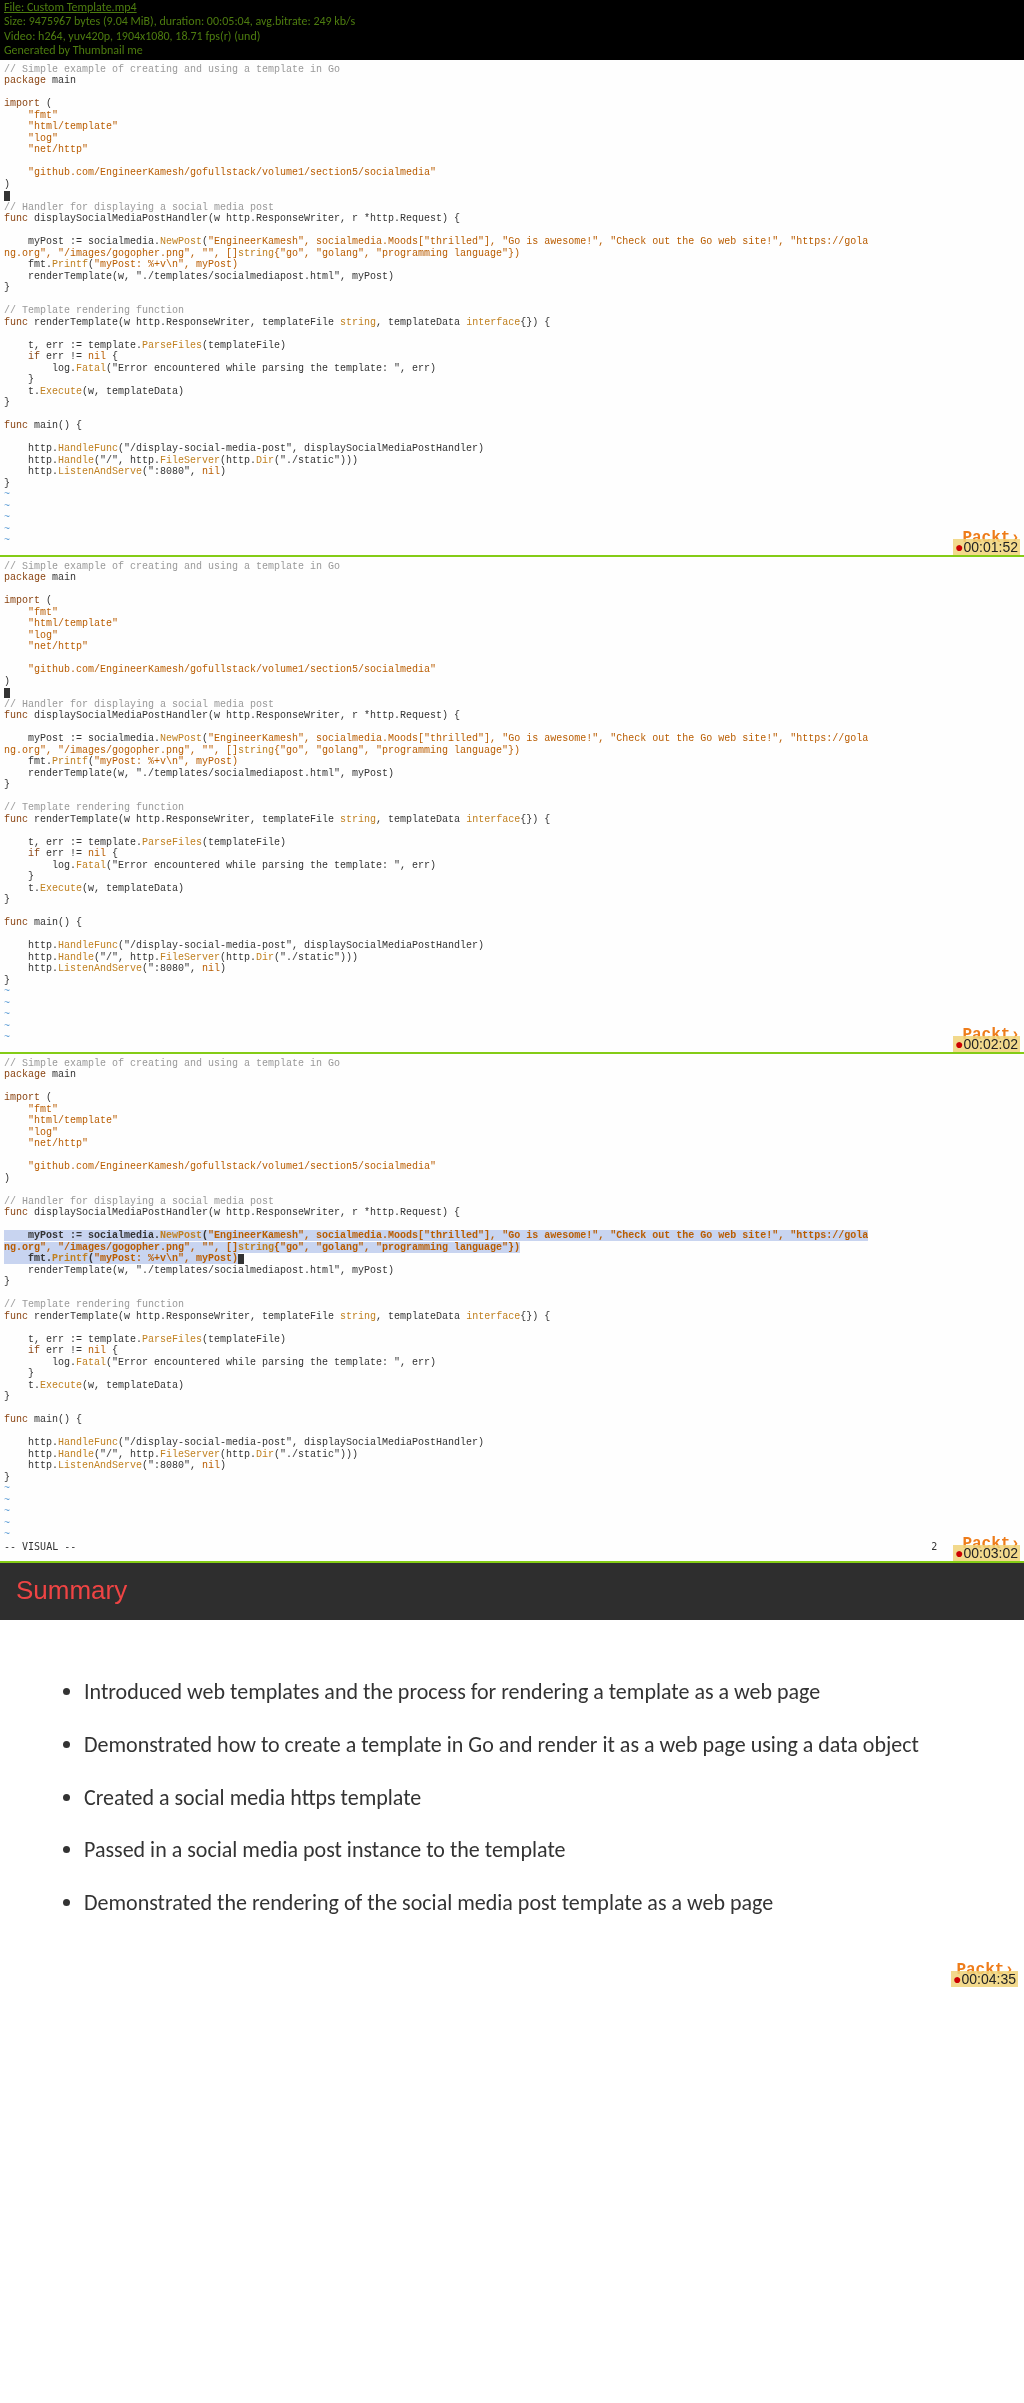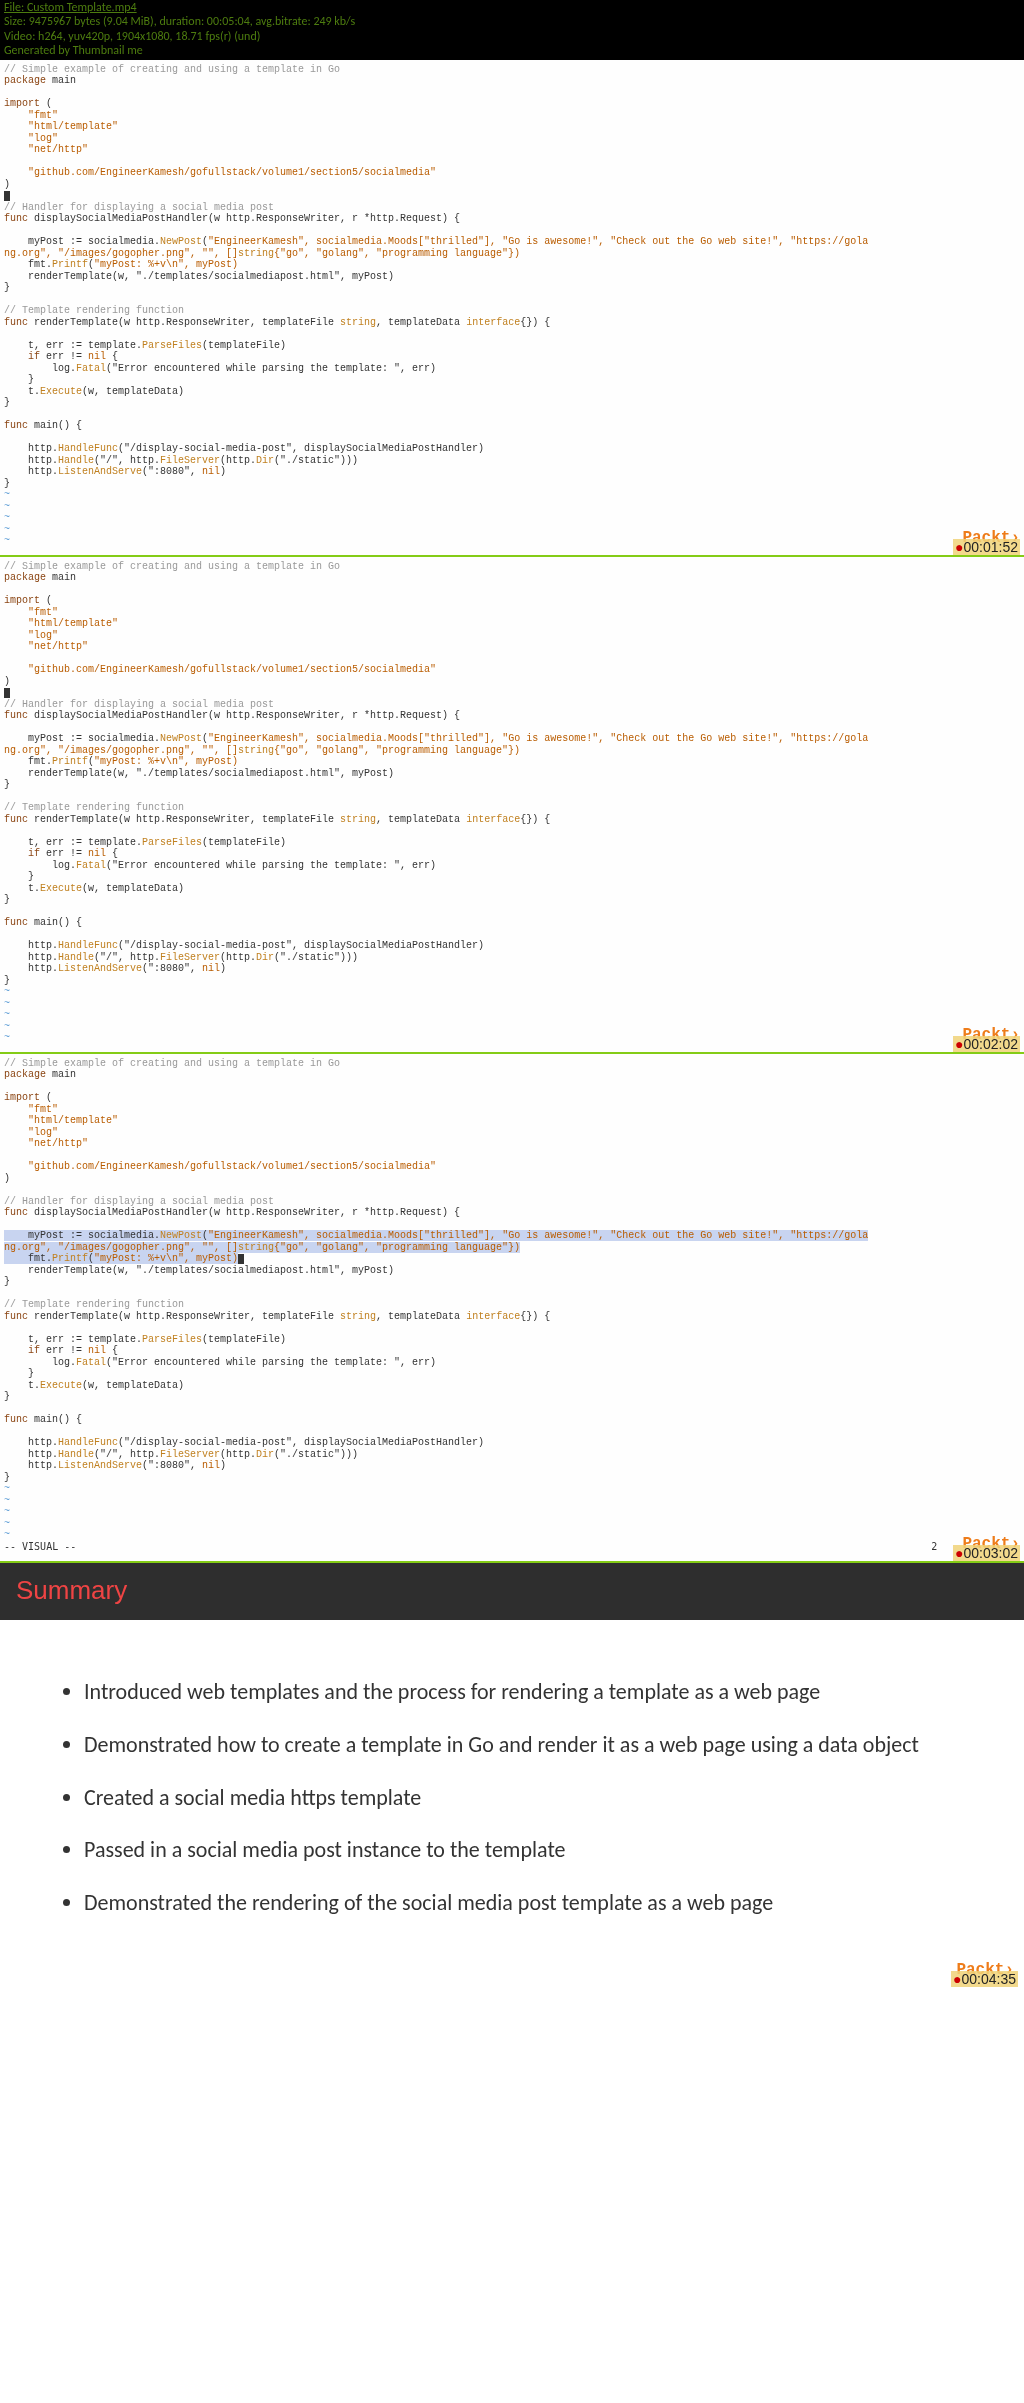--- a/index.html
+++ b/index.html
@@ -8,21 +8,21 @@
   .header .fname { text-decoration:underline; }
   .code-frame { position:relative; background:#fefefe; padding:4px 4px 8px 4px; border-bottom:2px solid #84cc16; min-height:130px; }
   pre { font-family:Consolas,"Courier New",monospace; font-size:10px; line-height:1.15; white-space:pre-wrap; word-wrap:break-word; color:#333; }
   .c-com { color:#999; }
   .c-key { color:#8b4513; }
   .c-str { color:#b95c00; }
   .c-fn  { color:#c08020; }
   .c-typ { color:#c08020; }
   .c-nil { color:#b95c00; }
   .c-tilde { color:#5a9bd5; }
-  .sel { background:#c8d4f0; }
+  .sel { background:#c8d4f0;font-weight:bold; }
   .cursor { background:#333; color:#333; display:inline-block; width:6px; height:10px; vertical-align:text-bottom; }
   .status { font-size:10px; font-family:Consolas,monospace; color:#333; }
   .logo { position:absolute; right:4px; bottom:8px; font-family:Liberation Mono, monospace; font-size:16px; font-weight:bold; color:#ee7c1a; }
   .logo .gt { color:#ee7c1a; }
   .ts { position:absolute; right:4px; bottom:0; font-family:Arial,sans-serif; font-size:14px; color:#222; background:rgba(240,210,120,.85); padding:0 2px; }
   .ts .red { color:#c00; }
   .summary { background:#2e2e2e; color:#ef4444; padding:12px 16px 14px 16px; font-family:"Segoe UI",Arial,sans-serif; font-size:26px; }
   .bullets { background:#fff; padding:28px 36px 48px 60px; font-family:"Segoe UI",Calibri,Arial,sans-serif; font-size:22px; color:#333; position:relative;margin-top:29px; }
   .bullets ul { list-style:disc; padding-left:24px; }
   .bullets li { margin-bottom:22px; line-height:1.4; }

